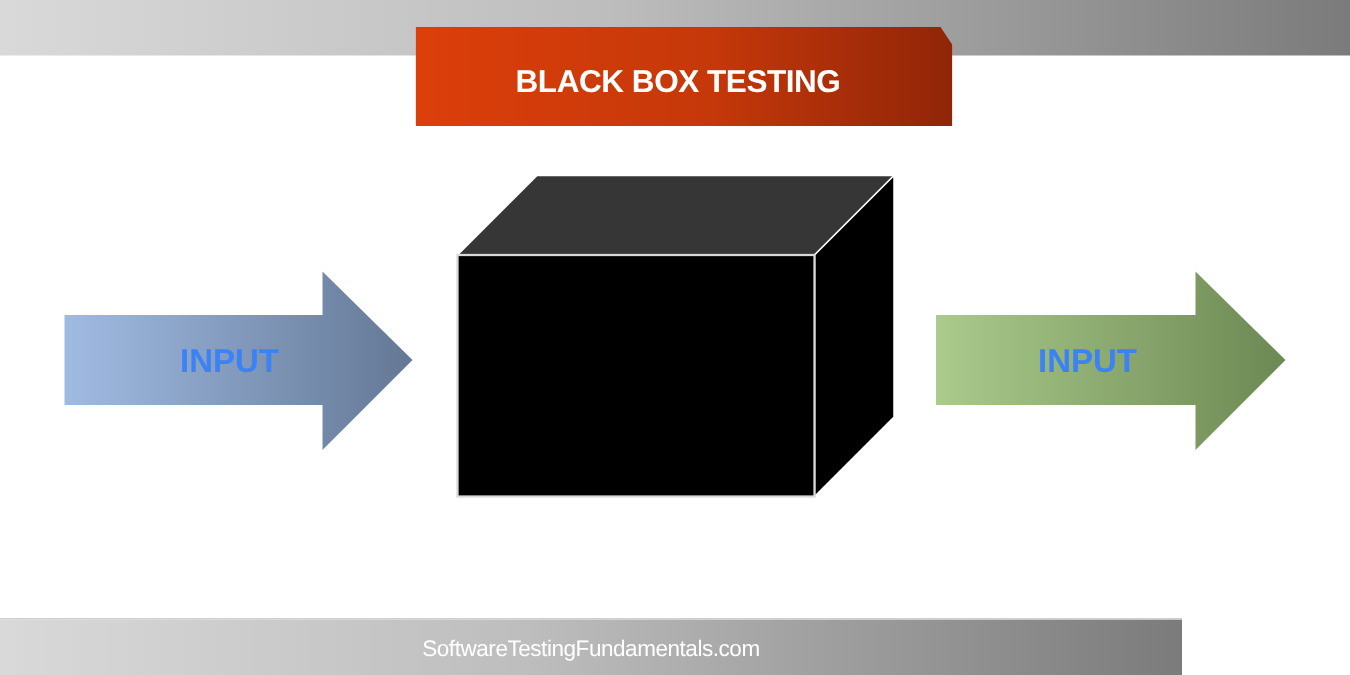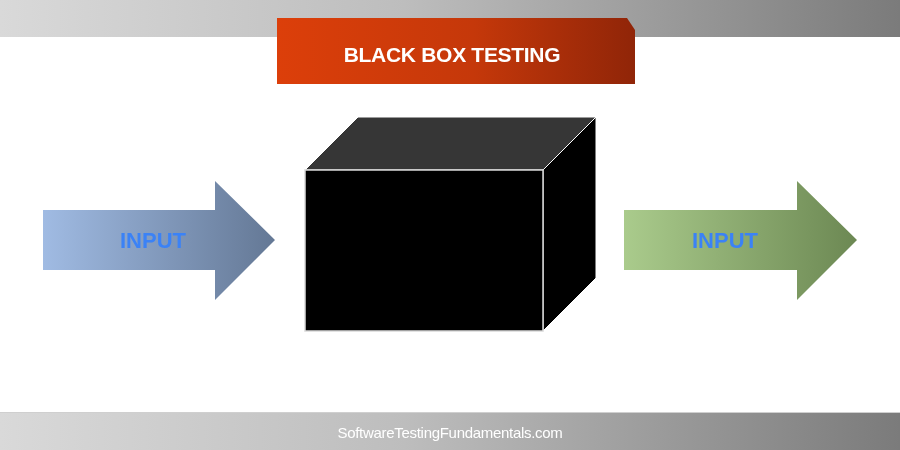--- a/index.html
+++ b/index.html
@@ -1,18 +1,18 @@
 <!DOCTYPE html>
 <html><head>
   <meta charset="utf-8">
   <style>
     html, body { margin: 0; padding: 0; }
     body { width: 900px; height: 450px; position: relative; overflow: hidden; background: #ffffff; font-family: "Liberation Sans", sans-serif; }
     .top-band { position: absolute; left: 0; top: 0; width: 900px; height: 37px; background: linear-gradient(to right, #d9d9d9 0%, #bdbdbd 45%, #7b7b7b 100%); }
-    .bottom-band { position: absolute; left: 0; top: 412px; width: 900px; height: 38px; background: linear-gradient(to right, #d9d9d9 0%, #bdbdbd 45%, #7b7b7b 100%); border-top: 1px solid #cfcfcf; display: flex; align-items: center; justify-content: center; }
+    .bottom-band { position: absolute; left: 0; top: 412px; width: 788px; height: 38px; background: linear-gradient(to right, #d9d9d9 0%, #bdbdbd 45%, #7b7b7b 100%); border-top: 1px solid #cfcfcf; display: flex; align-items: center; justify-content: center; }
     .footer-text { color: #ffffff; font-size: 15px; letter-spacing: -0.3px; }
     .banner { position: absolute; left: 277px; top: 18px; width: 358px; height: 66px; background: linear-gradient(to right, #dc3f0a 0%, #c5380a 55%, #902508 100%); clip-path: polygon(0 0, 350px 0, 358px 12px, 358px 66px, 0 66px); display: flex; align-items: center; justify-content: center; }
     .banner-title { color: #ffffff; font-weight: bold; font-size: 21px; letter-spacing: -0.3px; margin-top: 8px; margin-right: 8px; }
     svg.diagram { position: absolute; left: 0; top: 0; }
     .arrow-label { position: absolute; color: #3b82f6; font-weight: bold; font-size: 22px; }
     .input-label { left: 120px; top: 228px; }
     .output-label { left: 692px; top: 228px; }
   </style>
 </head>
 <body>

